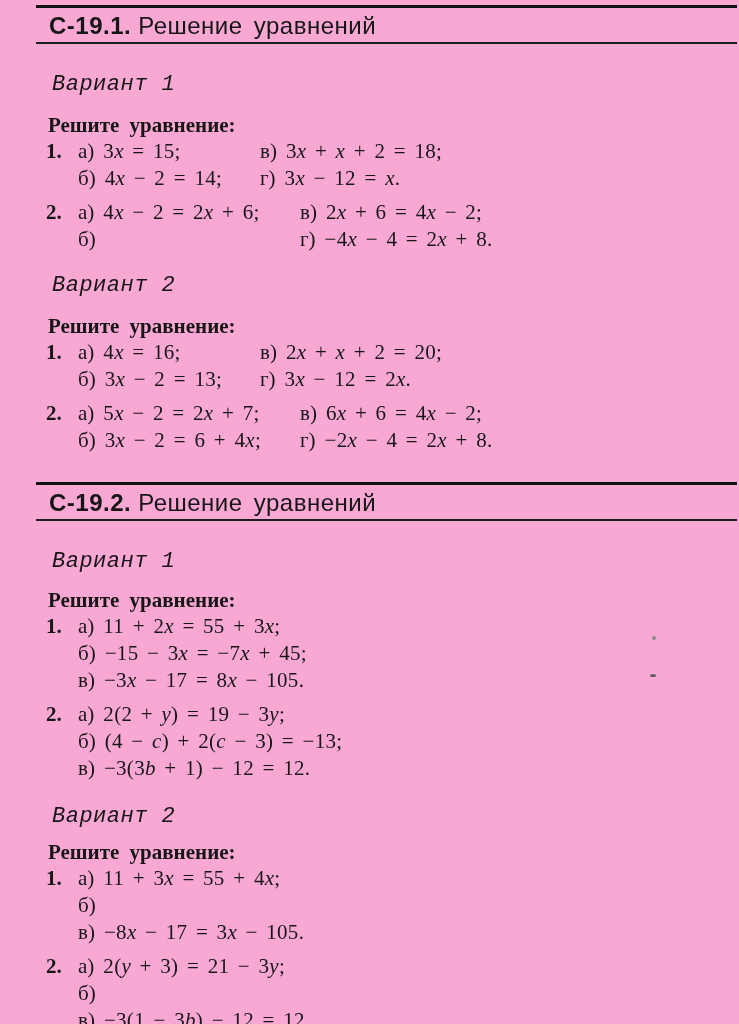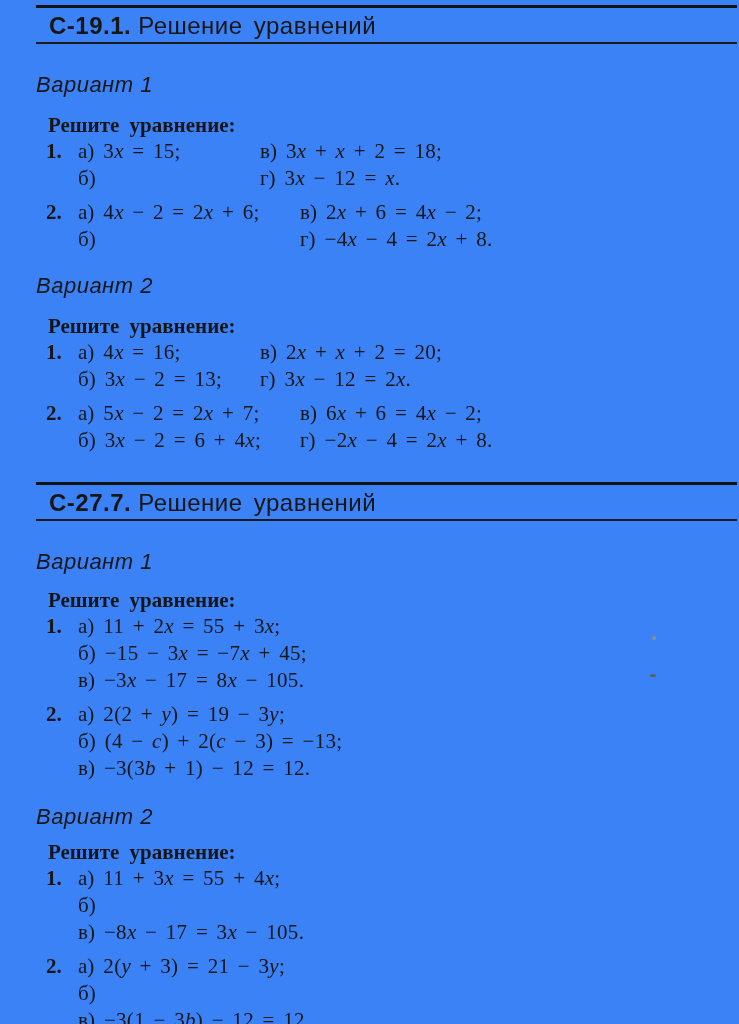--- a/index.html
+++ b/index.html
@@ -1,32 +1,32 @@
 <!DOCTYPE html>
 <html><head>
 <meta charset="utf-8">
 <style>
   * { margin:0; padding:0; box-sizing:border-box; }
   html,body { background:#ffffff; }
   .page {
     position:relative; width:739px; height:1024px; overflow:hidden;
-    background:#3b82f6; color:#161616; padding-top:5px;
+    background:#f9a8d4; color:#161616; padding-top:5px;
     font-family:"Liberation Serif","DejaVu Serif",serif;
   }
   .sec-head {
     margin-left:36px; width:701px;
     border-top:3px solid #121212; border-bottom:2px solid #1c1c1c;
     padding:4px 0 3px 13px;
     font-family:"Liberation Sans","DejaVu Sans",sans-serif;
     font-size:24px; line-height:27px; white-space:nowrap;
   }
   .sec-code { font-weight:bold; letter-spacing:0.5px; }
   .sec-title { margin-left:7px; letter-spacing:0.5px; word-spacing:4px; }
   .variant-label {
-    margin-left:36px; font-family:Liberation Sans, sans-serif;
+    margin-left:52px; font-family:Liberation Mono, monospace;
     font-style:italic; font-size:22px; line-height:26px; letter-spacing:0.5px;
   }
   .instruction { margin-left:48px; font-size:21px; line-height:26px; word-spacing:5px;font-weight:bold; }
   .problem { display:flex; align-items:flex-start; margin-left:46px; font-size:21px; line-height:27px; }
   .pnum { width:32px; font-weight:bold; flex:none; }
   .rows { flex:1; }
   .prow { display:flex; }
   .cell { display:flex; white-space:nowrap; }
   .cell.c1 { width:182px; flex:none; }
   .problem.wide .cell.c1 { width:222px; }
@@ -60,20 +60,21 @@
             <span class="eq">3<i>x</i> = 15;</span>
           </span>
         <span class="cell">
             <span class="plabel">в)</span>
             <span class="eq">3<i>x</i> + <i>x</i> + 2 = 18;</span>
           </span>
       </div>
       <div class="prow">
         <span class="cell c1">
             <span class="plabel">б)</span>
+            <span class="eq">4<i>x</i> − 2 = 14;</span>
           </span>
         <span class="cell">
             <span class="plabel">г)</span>
             <span class="eq">3<i>x</i> − 12 = <i>x</i>.</span>
           </span>
       </div>
     </div>
   </div>
 
   <div class="problem wide mt7">
@@ -150,21 +151,21 @@
           </span>
         <span class="cell">
             <span class="plabel">г)</span>
             <span class="eq">−2<i>x</i> − 4 = 2<i>x</i> + 8.</span>
           </span>
       </div>
     </div>
   </div>
 
   <header class="sec-head mt28">
-    <span class="sec-code">С-27.7.</span><span class="sec-title">Решение уравнений</span>
+    <span class="sec-code">С-19.2.</span><span class="sec-title">Решение уравнений</span>
   </header>
 
   <div class="variant-label mt28">Вариант 1</div>
   <div class="instruction mt12">Решите уравнение:</div>
 
   <div class="problem mt0">
     <span class="pnum">1.</span>
     <div class="rows">
       <div class="prow">
           <span class="cell">

